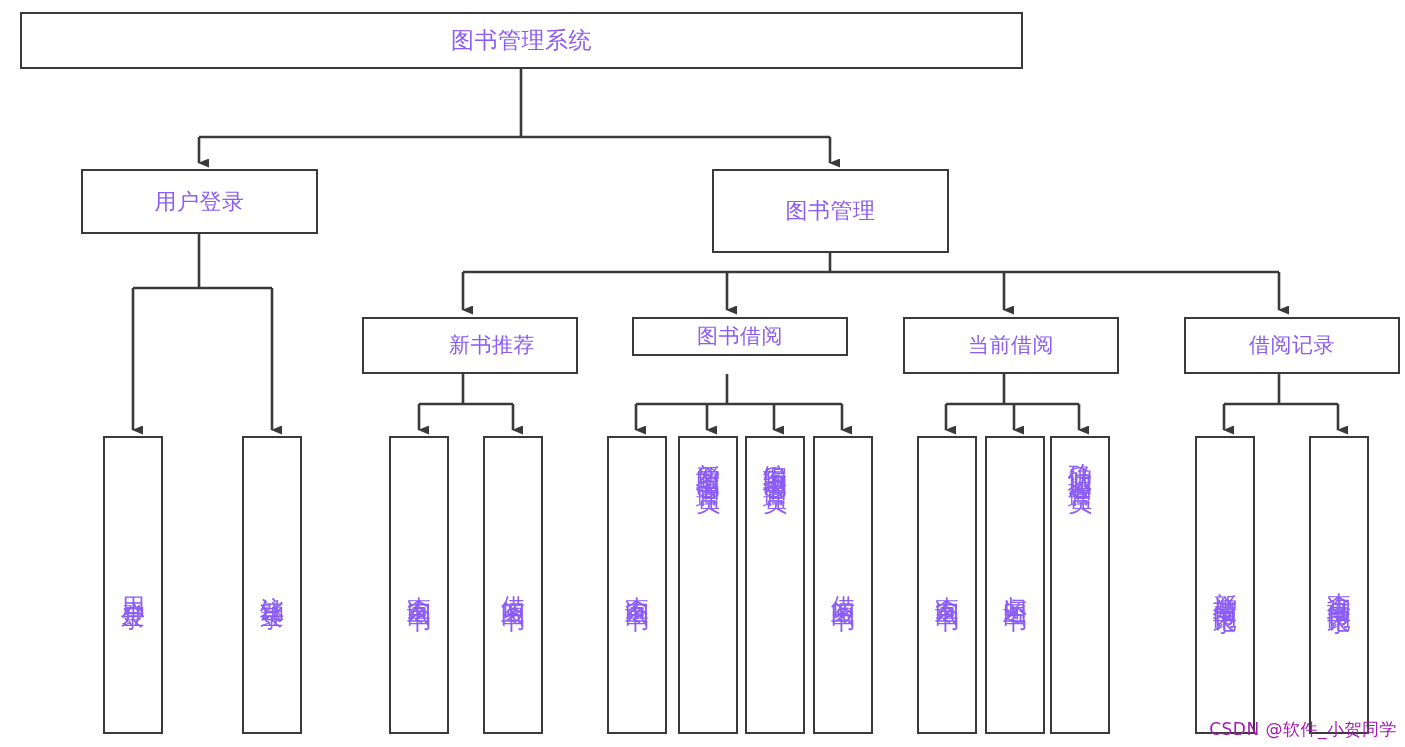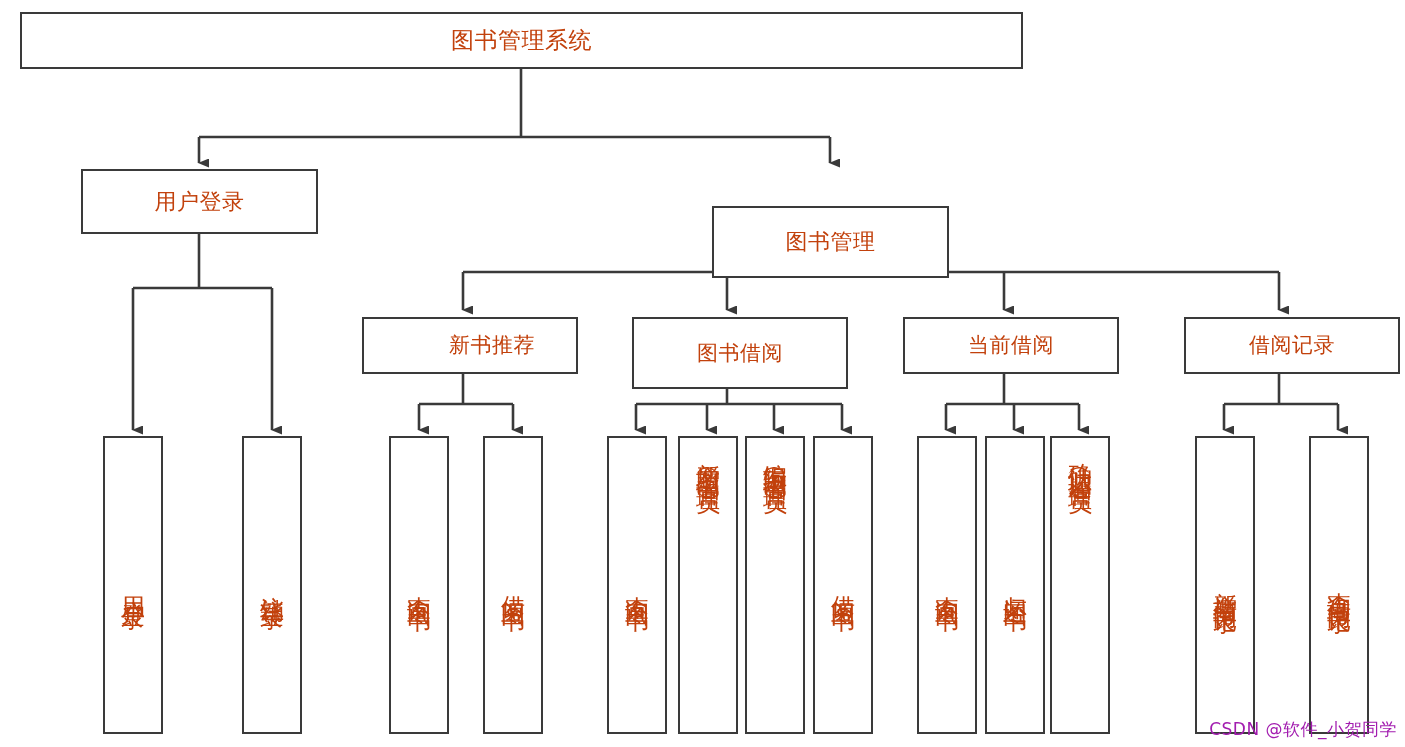--- a/index.html
+++ b/index.html
@@ -28,21 +28,21 @@
     position: absolute;
     box-sizing: border-box;
     border: 2px solid #3a3a3a;
     background: #ffffff;
     display: flex;
     align-items: center;
     justify-content: center;
     overflow: hidden;
   }
   .node-label {
-    color: #c2410c;
+    color: #8b5cf6;
     letter-spacing: 0.5px;
     white-space: nowrap;
     line-height: 1.15;
   }
   .lvl-root .node-label { font-size: 23px; }
   .lvl-1 .node-label { font-size: 22px; }
   .lvl-2 .node-label { font-size: 21px; }
   .leaf .node-label {
     writing-mode: vertical-rl;
     text-orientation: upright;
@@ -126,28 +126,28 @@
     </g>
   </svg>
 
   <div class="node-box lvl-root" style="left:20px; top:12px; width:1003px; height:57px;">
     <span class="node-label">图书管理系统</span>
   </div>
 
   <div class="node-box lvl-1" style="left:81px; top:169px; width:237px; height:65px;">
     <span class="node-label">用户登录</span>
   </div>
-  <div class="node-box lvl-1" style="left:712px; top:169px; width:237px; height:72px;margin-top:37px;">
+  <div class="node-box lvl-1" style="left:712px; top:169px; width:237px; height:84px;">
     <span class="node-label">图书管理</span>
   </div>
 
   <div class="node-box lvl-2" style="left:362px; top:317px; width:216px; height:57px;padding-left:44px;">
     <span class="node-label">新书推荐</span>
   </div>
-  <div class="node-box lvl-2" style="left:632px; top:317px; width:216px; height:72px;">
+  <div class="node-box lvl-2" style="left:632px; top:317px; width:216px; height:39px;">
     <span class="node-label">图书借阅</span>
   </div>
   <div class="node-box lvl-2" style="left:903px; top:317px; width:216px; height:57px;align-items:center;">
     <span class="node-label">当前借阅</span>
   </div>
   <div class="node-box lvl-2" style="left:1172px; top:317px; width:216px; height:57px;margin-left:12px;">
     <span class="node-label">借阅记录</span>
   </div>
 
   <div class="node-box leaf leaf-center" style="left:103px; top:436px; width:60px; height:298px;">

